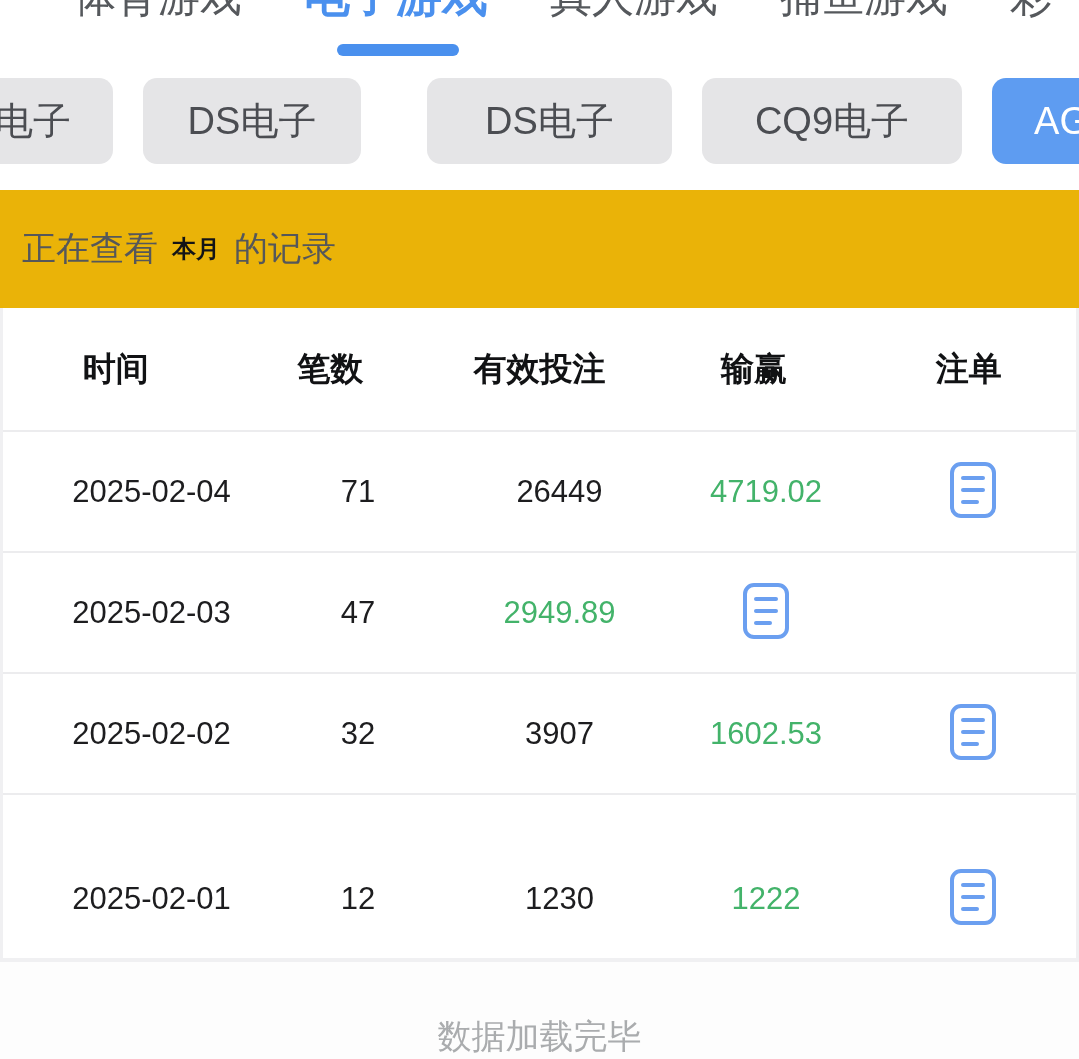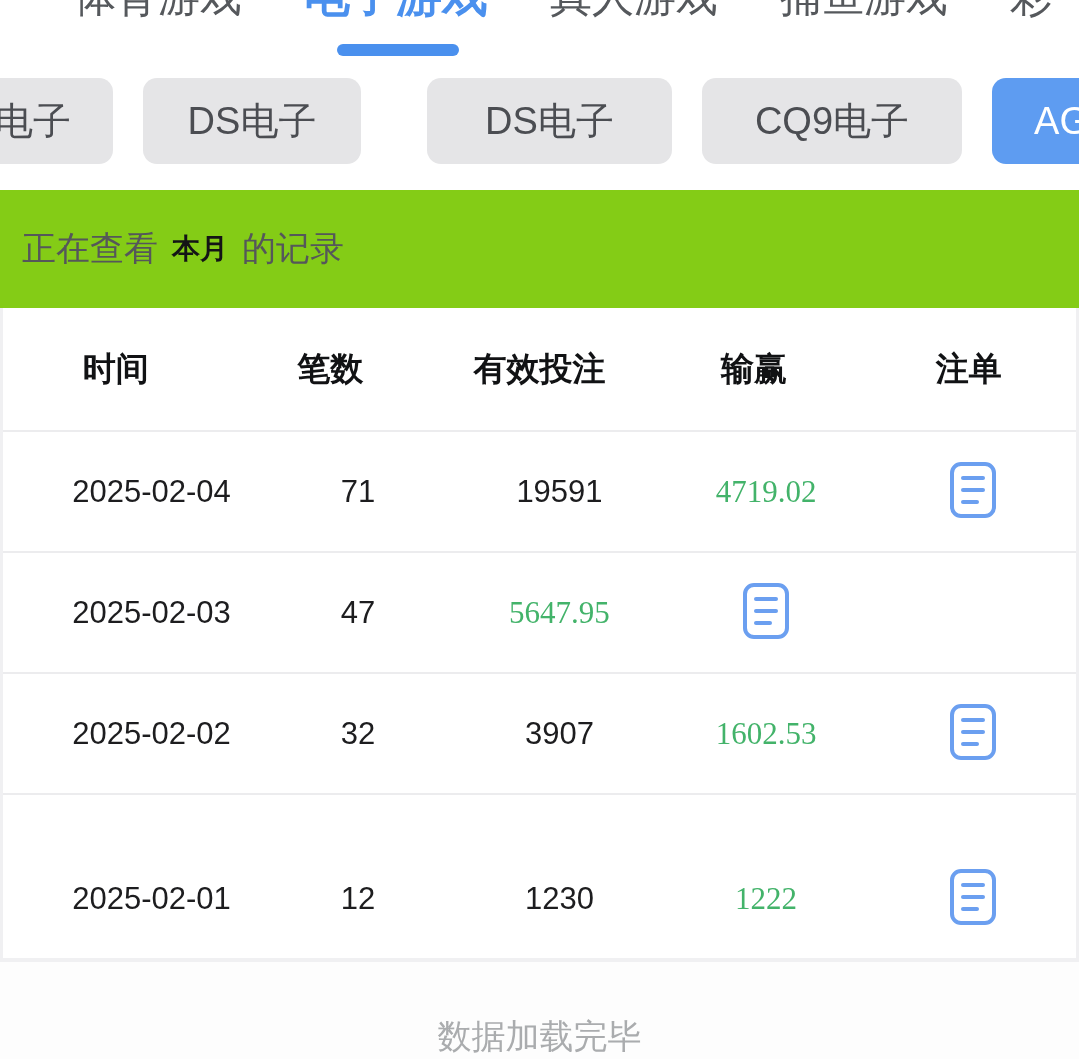--- a/index.html
+++ b/index.html
@@ -29,42 +29,42 @@
     padding:0 30px;cursor:pointer;flex:none;
   }
   .chip:nth-child(1){margin-left:-47px;min-width:160px;}
   .chip:nth-child(2){min-width:218px;}
   .chip:nth-child(3){min-width:245px;margin-left:36px;}
   .chip:nth-child(4){min-width:260px;}
   .chip:nth-child(5){min-width:215px;}
   .chip.selected{background:#5e9cf1;color:#ffffff;}
   
   .banner{
-    height:118px;background:#84cc16;display:flex;align-items:center;
+    height:118px;background:#eab308;display:flex;align-items:center;
     padding-left:22px;gap:14px;
   }
   .banner .txt{font-size:34px;color:#55575a;}
-  .banner .period{font-size:28px;font-weight:bold;color:#141416;}
+  .banner .period{font-size:24px;font-weight:bold;color:#141416;}
   
   .card{
     background:#ffffff;
     border-left:3px solid #f0f0f2;border-right:3px solid #f0f0f2;
     border-bottom:4px solid #f0f0f2;
   }
   .trow{
     display:grid;grid-template-columns:21% 19% 20% 20% 20%;
     align-items:center;text-align:center;
   }
   .thead{height:122px;border-bottom:2px solid #ececee;}
   .thead .cell{font-size:33px;font-weight:600;color:#111214;}
   .tbody-row{height:119px;border-bottom:2px solid #ececee;padding-left:40px;}
   .tbody-row:last-child{border-bottom:none;margin-top:44px;}
   .cell{line-height:1.2;}
   .cell.date,.cell.num{font-size:31px;color:#1d1d1f;}
-  .cell.win{font-size:31px;color:#43b36a;font-family:Liberation Serif, serif;}
+  .cell.win{font-size:31px;color:#43b36a;}
   .slip-btn{
     display:inline-flex;align-items:center;justify-content:center;
     width:52px;height:62px;cursor:pointer;background:none;border:none;padding:0;
     color:#6b9ff0;
   }
   
   .footer{height:153px;background:#fdfdfd;display:flex;justify-content:center;}
   .footer-msg{margin-top:52px;font-size:34px;color:#aaacae;}
 </style>
 </head>
@@ -102,40 +102,40 @@
     <div class="cell">时间</div>
     <div class="cell">笔数</div>
     <div class="cell">有效投注</div>
     <div class="cell">输赢</div>
     <div class="cell">注单</div>
   </div>
 
   <div class="trow tbody-row">
     <div class="cell date">2025-02-04</div>
     <div class="cell num">71</div>
-    <div class="cell num">19591</div>
+    <div class="cell num">26449</div>
     <div class="cell win">4719.02</div>
     <div class="cell">
       <button class="slip-btn">
         <span>
           <svg width="46" height="56" viewBox="0 0 46 56" fill="none">
             <rect x="2" y="2" width="42" height="52" rx="9" stroke="currentColor" stroke-width="4"></rect>
             <line x1="13" y1="16" x2="33" y2="16" stroke="currentColor" stroke-width="4" stroke-linecap="round"></line>
             <line x1="13" y1="28" x2="33" y2="28" stroke="currentColor" stroke-width="4" stroke-linecap="round"></line>
             <line x1="13" y1="40" x2="27" y2="40" stroke="currentColor" stroke-width="4" stroke-linecap="round"></line>
           </svg>
         </span>
       </button>
     </div>
   </div>
 
   <div class="trow tbody-row">
     <div class="cell date">2025-02-03</div>
     <div class="cell num">47</div>
-    <div class="cell win">5647.95</div>
+    <div class="cell win">2949.89</div>
     <div class="cell">
       <button class="slip-btn">
         <span>
           <svg width="46" height="56" viewBox="0 0 46 56" fill="none">
             <rect x="2" y="2" width="42" height="52" rx="9" stroke="currentColor" stroke-width="4"></rect>
             <line x1="13" y1="16" x2="33" y2="16" stroke="currentColor" stroke-width="4" stroke-linecap="round"></line>
             <line x1="13" y1="28" x2="33" y2="28" stroke="currentColor" stroke-width="4" stroke-linecap="round"></line>
             <line x1="13" y1="40" x2="27" y2="40" stroke="currentColor" stroke-width="4" stroke-linecap="round"></line>
           </svg>
         </span>

